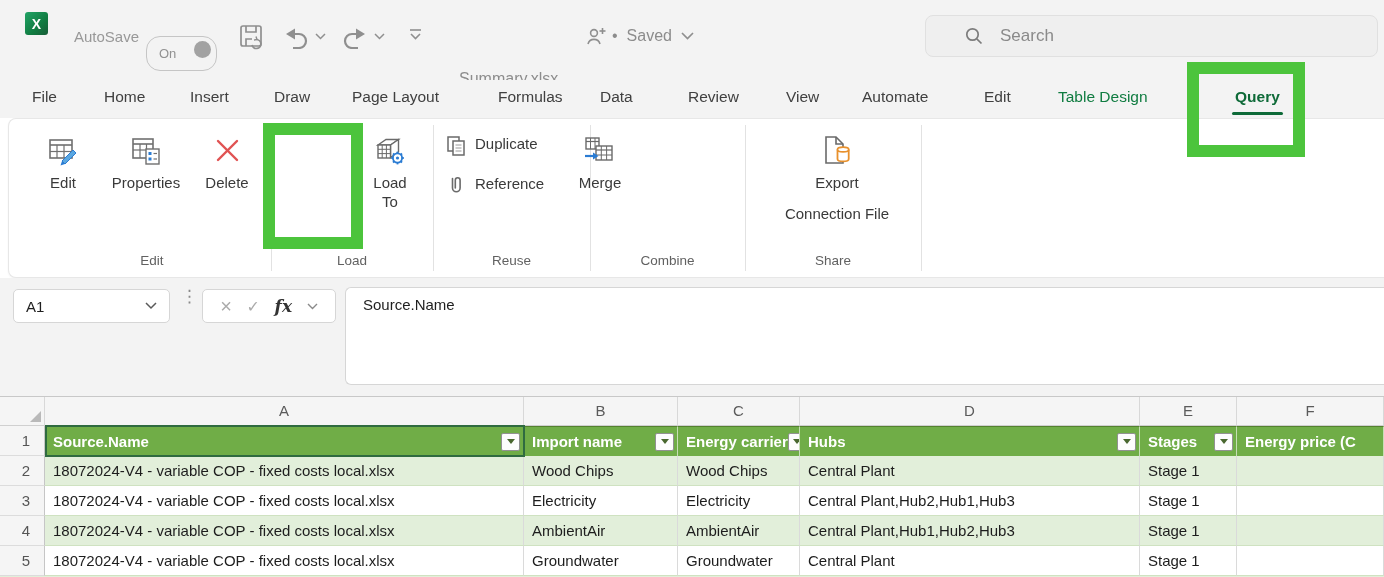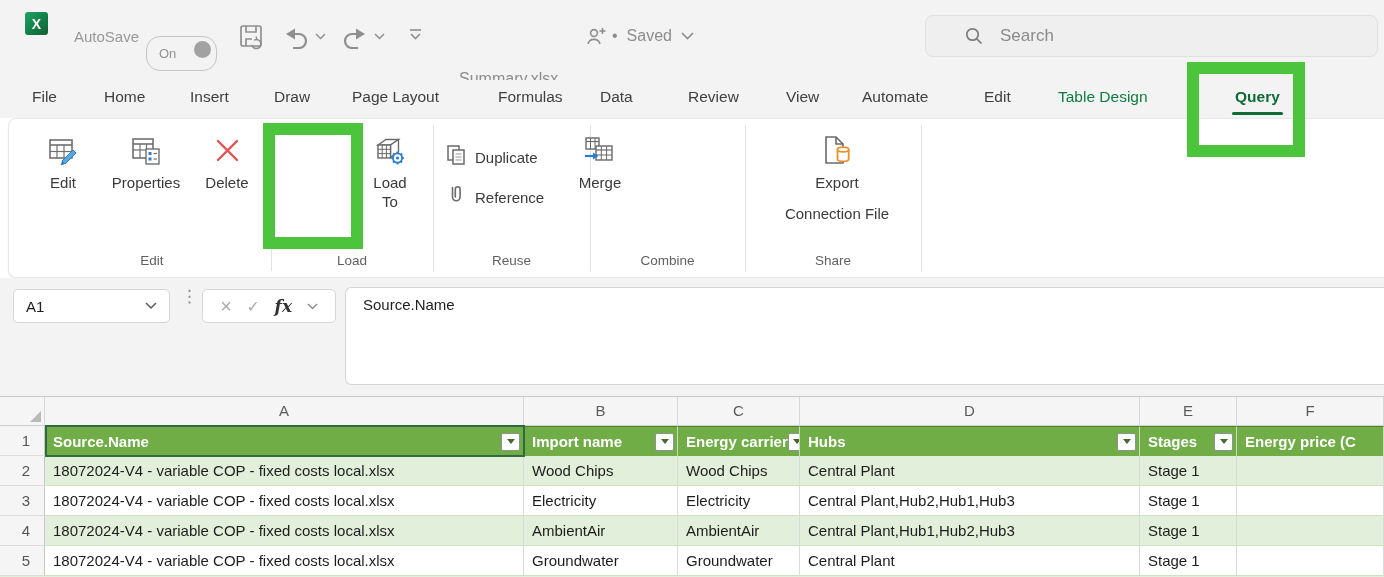--- a/index.html
+++ b/index.html
@@ -33,21 +33,21 @@
   
   .ribbon { position:absolute; left:8px; top:118px; width:1376px; height:160px; background:#fff; border:1px solid #e7e7e7; border-right:none; border-radius:8px 0 0 8px; box-shadow:0 1px 2px rgba(0,0,0,.05); }
   .vsep { position:absolute; top:6px; height:146px; width:1px; background:#e2e2e2; }
   .s0{left:262px}.s1{left:424px}.s2{left:581px}.s3{left:736px}.s4{left:912px}
   .bigbtn { position:absolute; top:6px; height:112px; text-align:center; font-size:15px; color:#3a3a3a; cursor:default; }
   .bigbtn .bicon { height:36px; margin-top:8px; display:flex; justify-content:center; align-items:center; }
   .bigbtn .blabel { line-height:19px; margin-top:4px; }
   .bb-edit{left:24px; width:60px;} .bb-props{left:84px; width:106px;} .bb-del{left:186px; width:64px;}
   .bb-refresh{left:272px; width:84px;} .bb-loadto{left:352px; width:58px;}
   .bb-merge{left:552px; width:78px;} .bb-append{left:630px; width:88px;} .bb-export{left:746px; width:164px;}
-  .smallbtn { position:absolute; left:436px; display:flex; align-items:flex-end; gap:8px; font-size:15px; color:#3a3a3a; cursor:default;margin-top:9px; }
+  .smallbtn { position:absolute; left:436px; display:flex; align-items:flex-start; gap:8px; font-size:15px; color:#3a3a3a; cursor:default; }
   .sb-dup{top:16px;} .sb-ref{top:56px;}
   .grplabel { position:absolute; top:134px; font-size:13.5px; color:#616161; text-align:center; }
   .gl-edit{left:24px;width:238px;} .gl-load{left:262px;width:162px;} .gl-reuse{left:424px;width:157px;}
   .gl-combine{left:581px;width:155px;} .gl-share{left:736px;width:176px;}
 
   
   .formularow { position:absolute; left:0; top:278px; width:1384px; height:118px; background:#f3f3f3; }
   .namebox { position:absolute; left:13px; top:11px; width:157px; height:34px; background:#fff; border:1px solid #d6d6d6; border-radius:5px; display:flex; align-items:center; padding:0 12px; font-size:15px; color:#1f1f1f; }
   .namebox .nb-chev { margin-left:auto; }
   .fb-dots { position:absolute; left:181px; top:8px; font-size:17px; color:#8a8a8a; }

